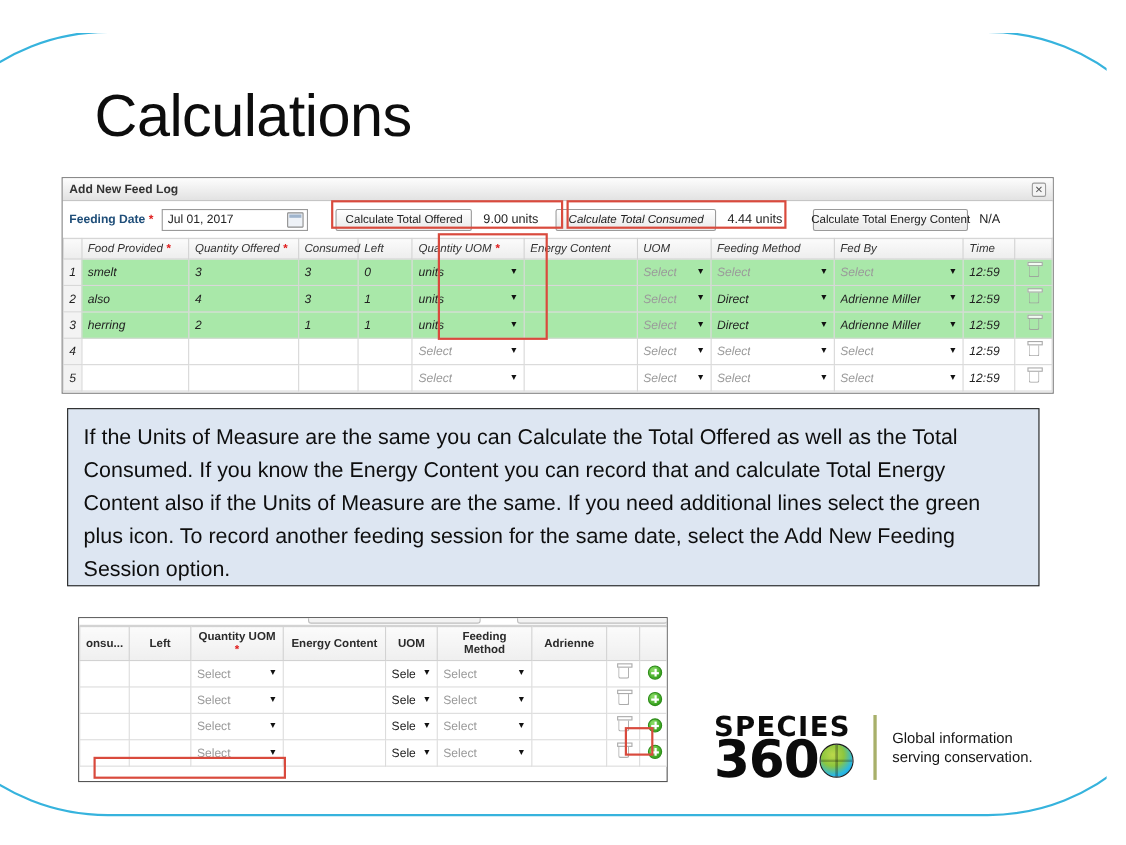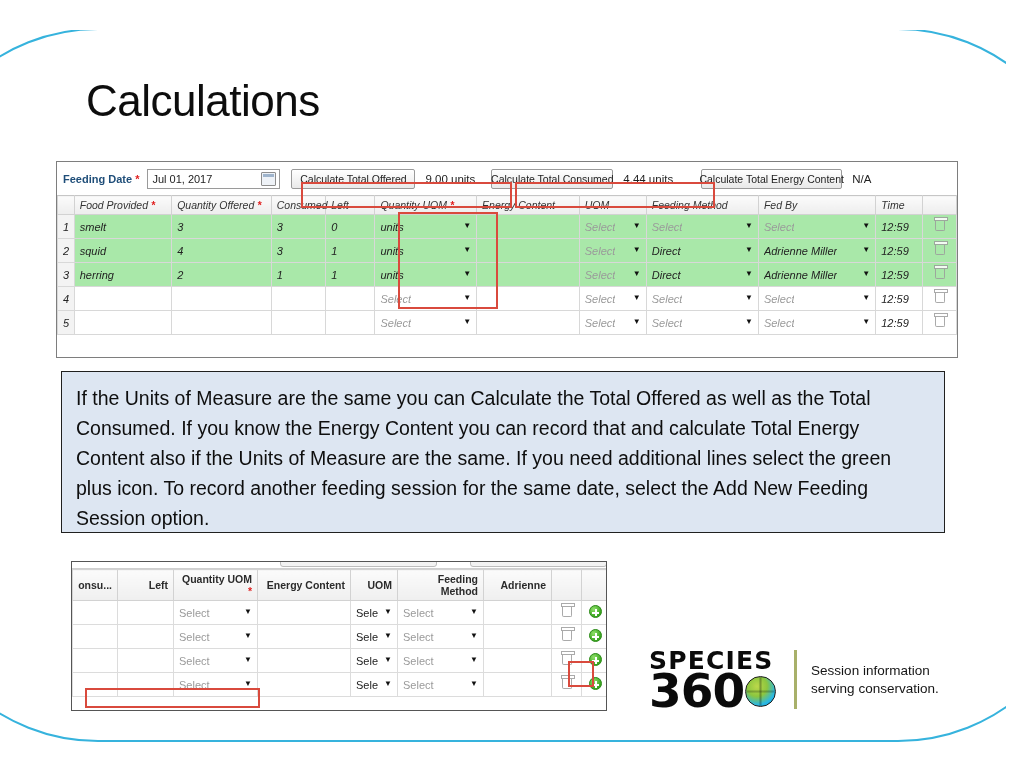--- a/index.html
+++ b/index.html
@@ -22,21 +22,21 @@
   #teal-frame-mask-top{
     position:absolute; left:0; top:0; width:1024px; height:30px; background:#fff;
   }
   #teal-frame-mask-right{
     position:absolute; right:0; top:0; width:18px; height:768px; background:#fff;
   }
 
   
   #page-title{
     position:absolute; left:86px; top:78px;
-    font-size:44px; line-height:1.05; color:#0d0d0d;
+    font-size:54px; line-height:1.05; color:#0d0d0d;
     font-weight:400; letter-spacing:-0.5px;
     white-space:nowrap;
   }
 
   
   #feedlog{
     position:absolute; left:56px; top:161px; width:902px; height:197px;
     background:#ffffff; border:1px solid #7e7e7e;
     overflow:hidden; font-size:11px; color:#222;
   }
@@ -136,21 +136,21 @@
   }
   #bt-stub:after{
     content:""; position:absolute; left:398px; top:-4px; width:135px; height:7px;
     border:1px solid #bdbdbd; border-radius:3px; background:#f3f3f3;
   }
   #bt-table{ width:100%; border-collapse:collapse; table-layout:fixed; }
   #bt-table th{
     background:linear-gradient(#fbfbfb,#efefef);
     border:1px solid #d2d2d2;
     font-size:10.5px; font-weight:bold; color:#2b2b2b;
-    text-align:right; padding:3px 5px; height:20px;
+    text-align:center; padding:3px 5px; height:20px;
   }
   #bt-table td{
     border:1px solid #dcdcdc; height:24px; padding:2px 5px;
     font-size:11px; color:#222; background:#fff;
   }
   .plus{
     display:inline-block; width:13px; height:13px; border-radius:50%;
     background:radial-gradient(circle at 35% 30%, #8fe06a, #3aa520 70%);
     border:1px solid #2e8c1a; position:relative;
   }
@@ -196,36 +196,40 @@
 <body>
 
 <div id="teal-frame"></div>
 <div id="teal-frame-mask-top"></div>
 <div id="teal-frame-mask-right"></div>
 
 <div id="page-title">Calculations</div>
 
 <div id="feedlog">
 
+  <div id="feedlog-titlebar">
+    <span id="feedlog-title">Add New Feed Log</span>
+    <span id="feedlog-close">✕</span>
+  </div>
 
   <div id="feedlog-toolbar">
     <span class="fl-lbl">
       <span>Feeding Date</span>
       <span class="req">*</span>
     </span>
 
     <div id="date-wrap">
       <span>Jul 01, 2017</span>
       <span id="calendar-icon"></span>
     </div>
 
-    <div class="calc-btn" style="margin-left:11px;width:124px;">Calculate Total Offered</div>
+    <div class="calc-btn" style="margin-left:25px;width:124px;">Calculate Total Offered</div>
     <span class="calc-val">9.00 units</span>
 
-    <div class="calc-btn" style="margin-left:6px;width:122px;">Calculate Total Consumed</div>
+    <div class="calc-btn" style="margin-left:6px;width:146px;font-style:italic;">Calculate Total Consumed</div>
     <span class="calc-val">4.44 units</span>
 
     <div class="calc-btn" style="margin-left:18px;width:141px;">Calculate Total Energy Content</div>
     <span class="calc-val">N/A</span>
   </div>
 
   <table id="fl-table">
     <colgroup>
       <col style="width:16px">
         <col style="width:93px">
@@ -286,21 +290,21 @@
             <span class="sel">
               <span class="txt placeholder">Select</span>
               <span class="caret">▼</span>
             </span>
           </td>
           <td>12:59</td>
           <td style="text-align:center"><span class="trash"></span></td>
         </tr>
         <tr class="filled">
           <td class="rownum">2</td>
-          <td>squid</td>
+          <td>also</td>
           <td>4</td>
           <td>3</td>
           <td>1</td>
           <td>
             <span class="sel">
               <span class="txt">units</span>
               <span class="caret">▼</span>
             </span>
           </td>
           <td></td>
@@ -579,16 +583,16 @@
 <div id="logo">
   <div id="logo-mark">
     <div id="logo-species">SPECIES</div>
     <div id="logo-360row">
       <span id="logo-360">360</span>
       <span id="globe-icon"></span>
     </div>
   </div>
   <div id="logo-divider"></div>
   <div id="logo-tagline">
-    <span>Session information</span>
+    <span>Global information</span>
     <span>serving conservation.</span>
   </div>
 </div>
 
 </body></html>

